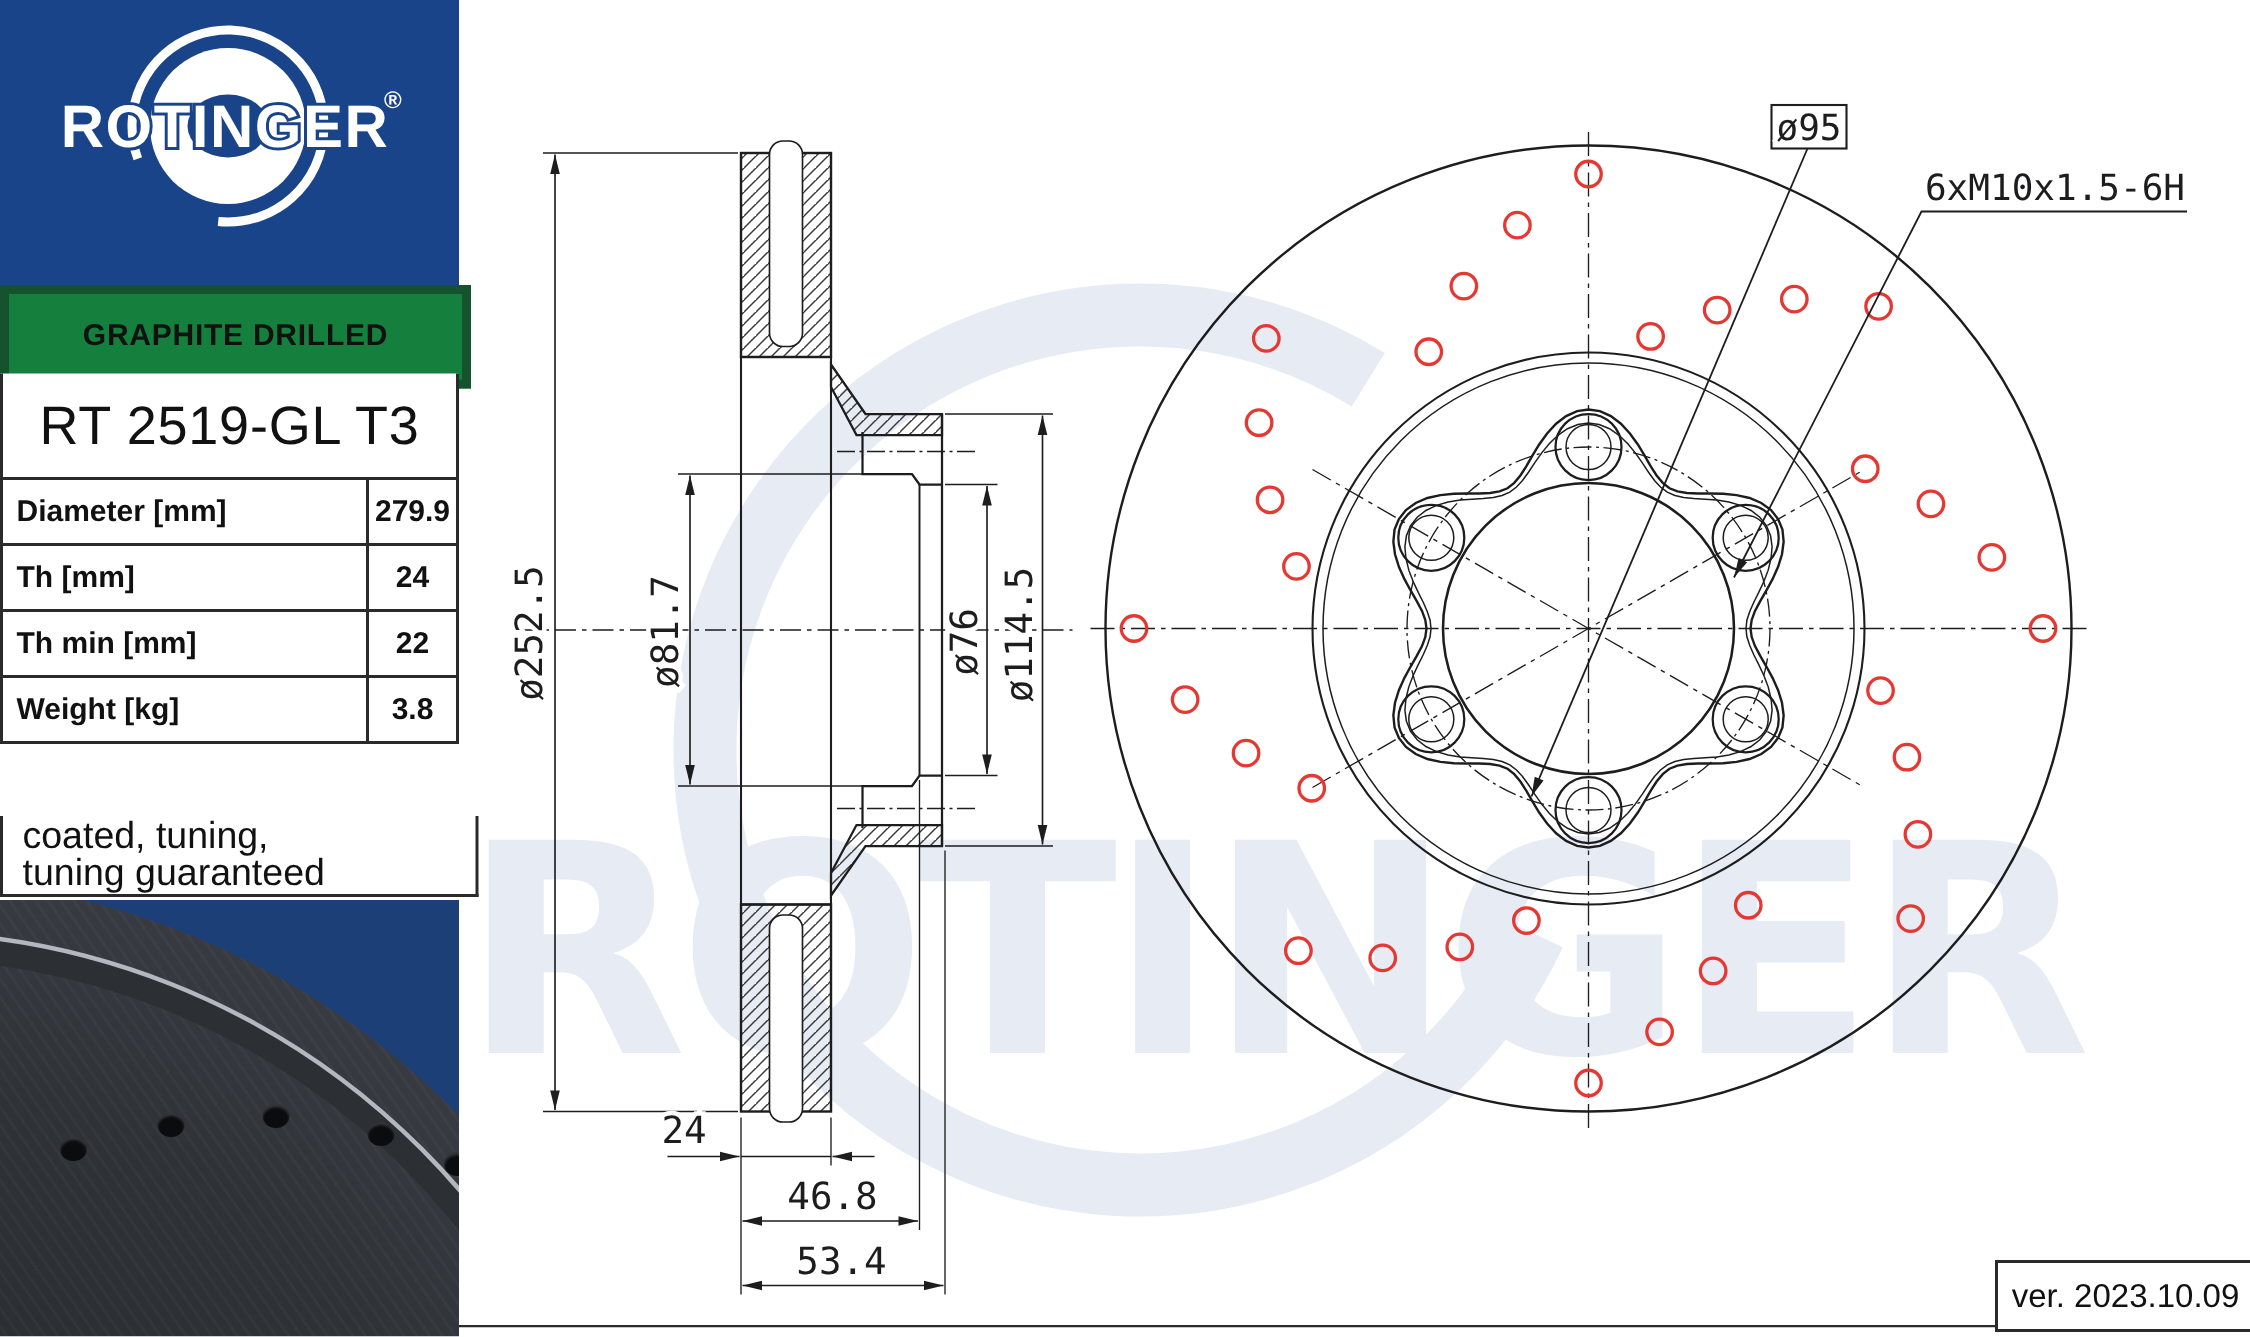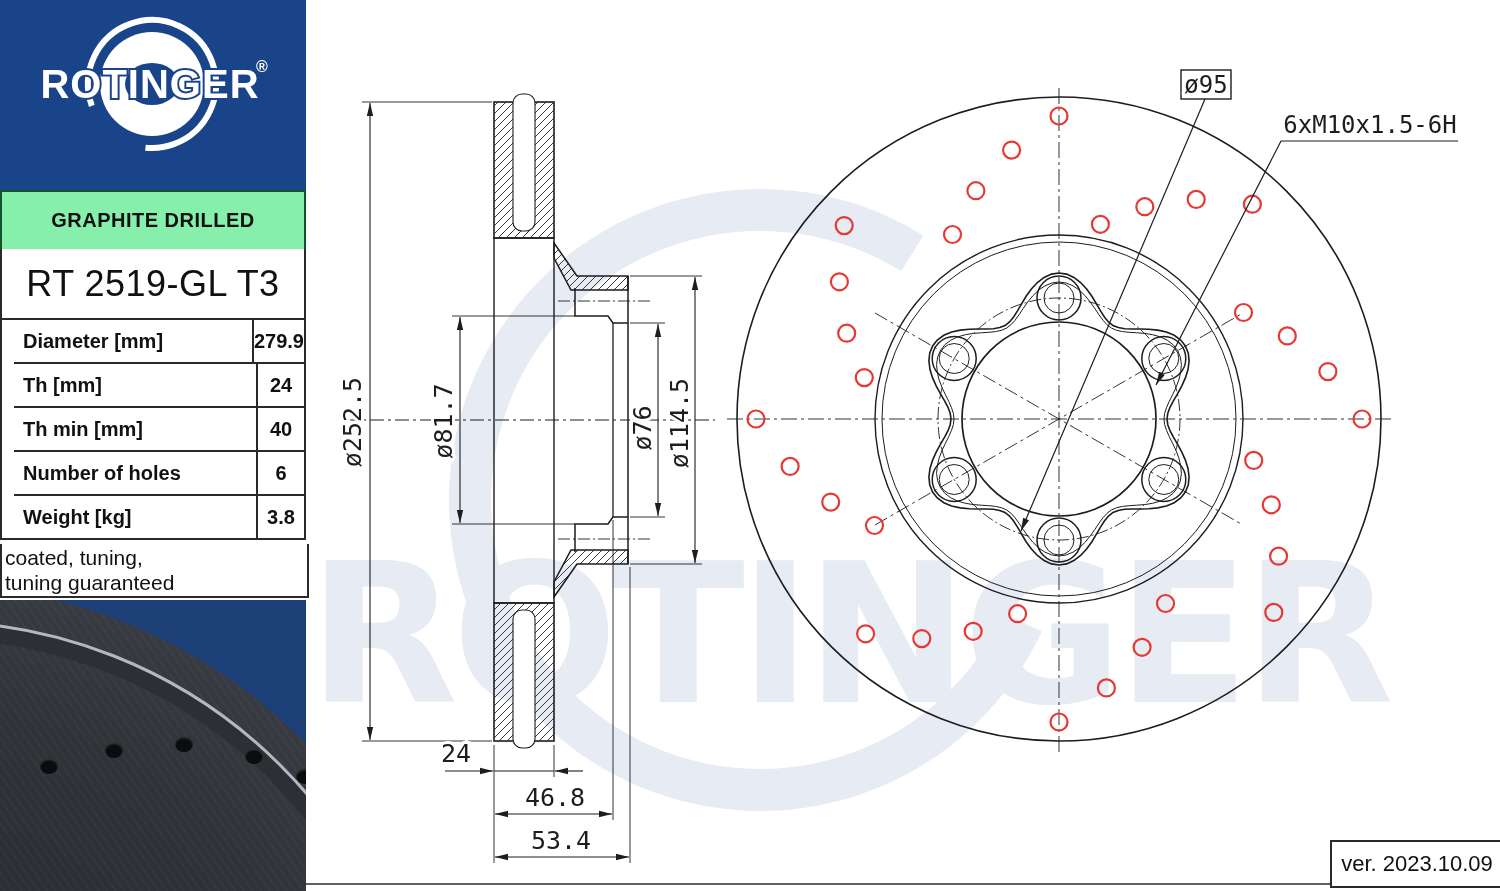--- a/index.html
+++ b/index.html
@@ -3,36 +3,36 @@
 <meta charset="utf-8">
 <style>
   html,body{margin:0;padding:0;background:#fff;}
   #stage{position:relative;width:1500px;height:891px;background:#fff;overflow:hidden;
          font-family:"Liberation Sans",sans-serif;}
   svg text{user-select:none;}
 
   
   .panel{position:absolute;left:0;top:0;width:306px;height:891px;}
   .logo-block{position:absolute;left:0;top:0;width:306px;height:190px;background:#1a4489;}
-  .row-subtitle{position:absolute;left:0;top:190px;width:302px;height:57px;background:#86efac;
-    border:2px solid #14532d;display:flex;align-items:center;justify-content:center;
+  .row-subtitle{position:absolute;left:0;top:190px;width:302px;height:57px;background:#15803d;
+    border:6px solid #14532d;display:flex;align-items:center;justify-content:center;
     font-weight:bold;font-size:20px;letter-spacing:.5px;color:#111;}
   .row-part{position:absolute;left:0;top:249px;width:302px;height:69px;background:#fff;
     border:2px solid #2a2a2a;border-top:none;display:flex;align-items:center;justify-content:center;
     font-weight:normal;font-size:36px;letter-spacing:.5px;color:#111;}
   .spec-table{position:absolute;left:0;top:320px;width:302px;border:2px solid #2a2a2a;border-top:none;}
-  .spec-row{display:flex;height:42px;border-bottom:2px solid #2a2a2a;background:#fff;margin-left:12px;}
+  .spec-row{display:flex;height:42px;border-bottom:2px solid #2a2a2a;background:#fff;}
   .spec-row:last-child{border-bottom:none;}
   .spec-label{width:233px;border-right:2px solid #2a2a2a;display:flex;align-items:center;
     padding-left:9px;font-weight:bold;font-size:20px;color:#111;}
   .spec-value{flex:1;display:flex;align-items:center;justify-content:center;
     font-weight:bold;font-size:20px;color:#111;}
   .note-box{position:absolute;left:0;top:544px;width:302px;height:52px;background:#fff;
-    border:2px solid #2a2a2a;border-top:none;padding-left:3px;display:flex;flex-direction:column;
-    justify-content:center;font-size:21px;line-height:25px;color:#111;}
+    border:2px solid #2a2a2a;border-top:none;padding-left:13px;display:flex;flex-direction:column;
+    justify-content:center;font-size:25px;line-height:25px;color:#111;}
   
   .photo{position:absolute;left:0;top:600px;width:306px;height:291px;background:#1d3f78;overflow:hidden;}
   .ph-disc{position:absolute;left:-595px;top:-15px;width:1050px;height:1050px;border-radius:50%;
     background:radial-gradient(circle at 50% 50%, #26282c 0%, #2f3338 52%, #383c42 72%, #26282d 87%, #15161a 96%, #101114 100%);}
   .ph-disc:after{content:"";position:absolute;inset:0;border-radius:50%;
     background:repeating-linear-gradient(55deg, rgba(255,255,255,.025) 0 2px, transparent 2px 7px);}
   .ph-rim{position:absolute;left:-560px;top:20px;width:980px;height:980px;border-radius:50%;
     border:3px solid #b3b8be;box-shadow:inset 0 0 0 16px #2c2f34;}
   .ph-hole{position:absolute;width:18px;height:16px;border-radius:50%;background:#0b0c0e;
     box-shadow:inset 0 2px 2px rgba(255,255,255,.18);}
@@ -219,25 +219,21 @@
         <div class="spec-row">
           <div class="spec-label">Diameter [mm]</div>
           <div class="spec-value">279.9</div>
         </div>
         <div class="spec-row">
           <div class="spec-label">Th [mm]</div>
           <div class="spec-value">24</div>
         </div>
         <div class="spec-row">
           <div class="spec-label">Th min [mm]</div>
-          <div class="spec-value">40</div>
-        </div>
-        <div class="spec-row">
-          <div class="spec-label">Number of holes</div>
-          <div class="spec-value">6</div>
+          <div class="spec-value">22</div>
         </div>
         <div class="spec-row">
           <div class="spec-label">Weight [kg]</div>
           <div class="spec-value">3.8</div>
         </div>
       </div>
     <div class="note-box">
       <div>coated, tuning,</div>
       <div>tuning guaranteed</div>
     </div>

